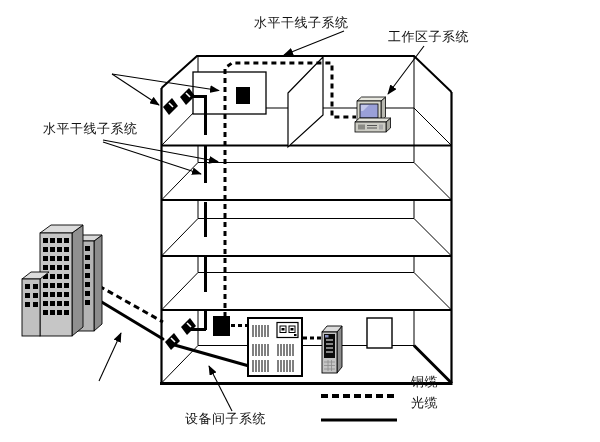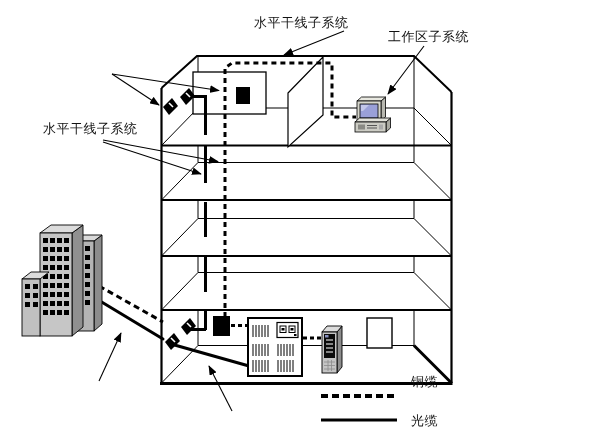--- a/index.html
+++ b/index.html
@@ -226,16 +226,17 @@
 
   <g stroke="#000" fill="none">
     <path d="M321,396 H397" stroke-width="4" stroke-dasharray="7 4"></path>
     <path d="M321,420 H397" stroke-width="3"></path>
   </g>
 </svg>
 
 <span class="lbl" style="left:254px;top:15px">水平干线子系统</span>
 <span class="lbl" style="left:388px;top:29px">工作区子系统</span>
 <span class="lbl" style="left:43px;top:121px">水平干线子系统</span>
+<span class="lbl" style="left:185px;top:411px">设备间子系统</span>
 <span class="lbl" style="left:411px;top:374px">铜缆</span>
-<span class="lbl" style="left:411px;top:413px">光缆</span>
+<span class="lbl" style="left:411px;top:395px">光缆</span>
 
 </div>
 
 </body></html>

